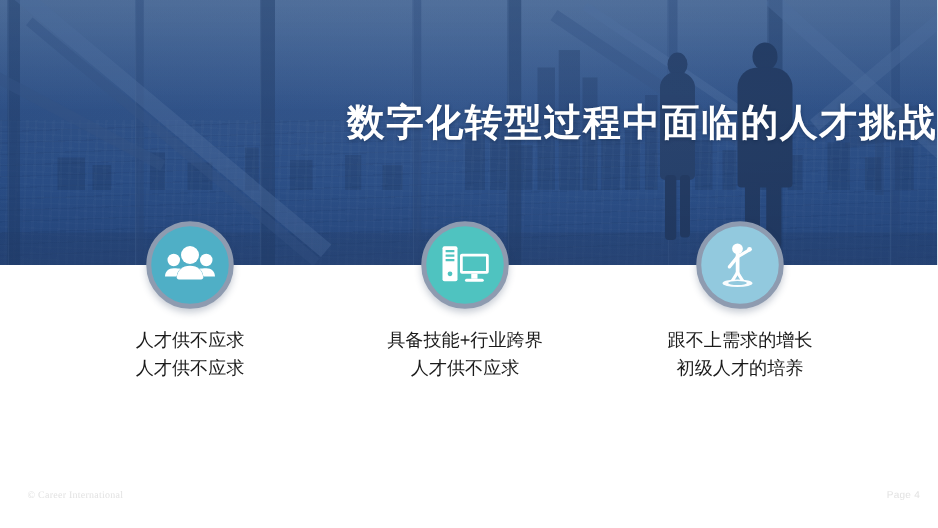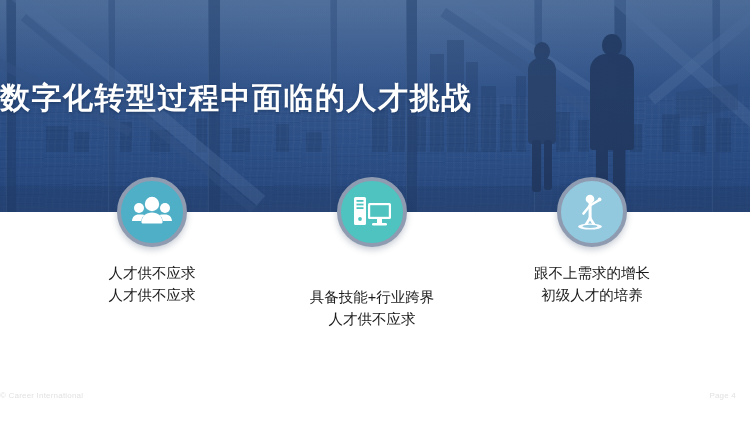--- a/index.html
+++ b/index.html
@@ -55,21 +55,21 @@
     background:linear-gradient(180deg,rgba(47,93,150,.42) 0%,rgba(45,88,146,.46) 55%,rgba(42,82,140,.50) 100%);
     mix-blend-mode:multiply;
   }
   .vign{
     position:absolute;left:0;top:0;width:750px;height:212px;
     background:radial-gradient(120% 140% at 50% 40%,rgba(255,255,255,.05) 0%,rgba(24,52,94,.22) 100%);
   }
 
   
   .title{
-    position:absolute;left:0;top:78px;width:750px;text-align:left;
+    position:absolute;left:0;top:78px;width:750px;text-align:right;
     color:#ffffff;font-size:30px;font-weight:bold;letter-spacing:1.5px;
     text-shadow:0 1px 3px rgba(10,30,60,.45);
     white-space:nowrap;
   }
 
   
   .badges{position:absolute;left:0;top:0;width:750px;height:422px;}
   .badge{
     position:absolute;width:70px;height:70px;border-radius:50%;
     display:flex;align-items:center;justify-content:center;
@@ -80,21 +80,21 @@
   .badge svg{display:block;}
 
   
   .cap{
     position:absolute;width:230px;text-align:center;
     color:#1b1b1b;font-size:14.5px;line-height:22px;
   }
   .cap div{white-space:nowrap;}
 
   
-  .foot-l{position:absolute;left:0;top:391px;font-size:8px;color:#e2e2e2;letter-spacing:.2px;}
+  .foot-l{position:absolute;left:22px;top:391px;font-size:8px;color:#e2e2e2;letter-spacing:.2px;font-family:Liberation Serif, serif;}
   .foot-r{position:absolute;right:14px;top:391px;font-size:8px;color:#e2e2e2;letter-spacing:.2px;}
 </style>
 </head>
 <body>
 
 <div id="slide">
 
   <div class="photo">
     <div class="sky"></div>
 
@@ -215,21 +215,21 @@
         </svg>
       </span>
     </div>
   </div>
 
   <div class="cap" style="left:37px;top:262px;">
     <div>人才供不应求</div>
     <div>人才供不应求</div>
   </div>
 
-  <div class="cap" style="left:257px;top:262px;margin-top:24px;">
+  <div class="cap" style="left:257px;top:262px;">
     <div>具备技能+行业跨界</div>
     <div>人才供不应求</div>
   </div>
 
   <div class="cap" style="left:477px;top:262px;">
     <div>跟不上需求的增长</div>
     <div>初级人才的培养</div>
   </div>
 
   <div class="foot-l">© Career International</div>

